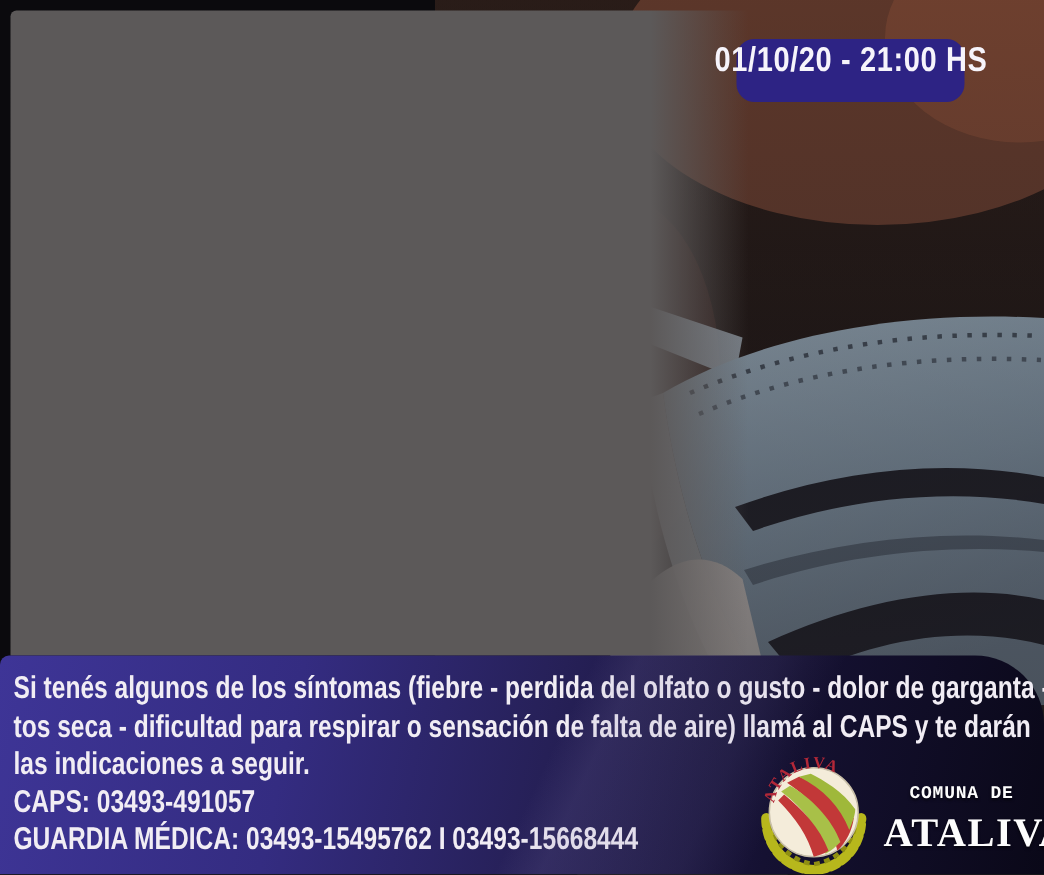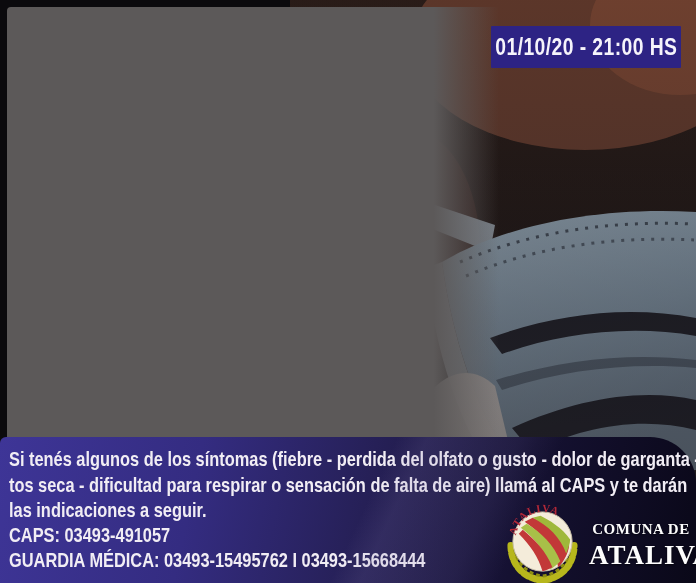--- a/index.html
+++ b/index.html
@@ -23,23 +23,23 @@
     border-top-left-radius:4px;
   }
   .cond{display:inline-block;transform:scaleX(.72);transform-origin:0 50%;white-space:nowrap;}
   .cond78{display:inline-block;transform:scaleX(.78);transform-origin:0 50%;white-space:nowrap;}
   .title{
     position:absolute;left:23px;top:8px;height:64px;
     font-size:56px;font-weight:700;color:#fbfbfb;letter-spacing:0px;line-height:64px;
   }
   .title .sep{color:#8d99a2;font-weight:700;padding:0 6px;}
   .date-badge{
-    position:absolute;left:491px;top:26px;width:190px;height:42px;z-index:4;
-    background:#2d2384;border-radius:1px;
-    display:flex;align-items:center;justify-content:center;
+    position:absolute;left:491px;top:26px;width:152px;height:42px;z-index:4;
+    background:#2d2384;border-radius:12px;
+    display:flex;justify-content:center;
   }
   .date-badge span{
     display:inline-block;transform:scaleX(.84);transform-origin:50% 50%;
     color:#f6f4fb;font-size:23px;font-weight:700;white-space:nowrap;letter-spacing:.5px;
   }
   .section-title{
     position:absolute;left:30px;top:103px;
     font-size:22px;font-weight:700;color:#f3f2f2;line-height:28px;
   }
   
@@ -73,21 +73,21 @@
   .advice{position:absolute;left:9px;top:9px;color:#f1edf4;font-size:21px;font-weight:700;line-height:25.5px;}
   .advice .line{display:block;}
   .contact{position:absolute;left:9px;top:86px;color:#f1edf4;font-size:21px;font-weight:700;line-height:24.5px;}
   
   .crest{position:absolute;left:503px;top:504px;width:79px;height:79px;z-index:6;}
   .org{
     position:absolute;left:589px;top:518px;z-index:6;width:104px;text-align:center;
     font-family:"Liberation Serif","DejaVu Serif",serif;color:#fdfdfd;font-weight:700;
     text-shadow:0 1px 2px rgba(0,0,0,.6);
   }
-  .org .l1{font-size:15px;line-height:22px;letter-spacing:.5px;display:block;}
+  .org .l1{font-size:12px;line-height:22px;letter-spacing:.5px;display:block;font-family:Liberation Mono, monospace;}
   .org .l2{font-size:27px;line-height:30px;letter-spacing:1px;display:block;}
 </style>
 </head>
 <body>
 
 <div class="canvas">
 
   <div class="photo">
     <svg width="406" height="583" viewBox="0 0 406 583">
       <defs>

